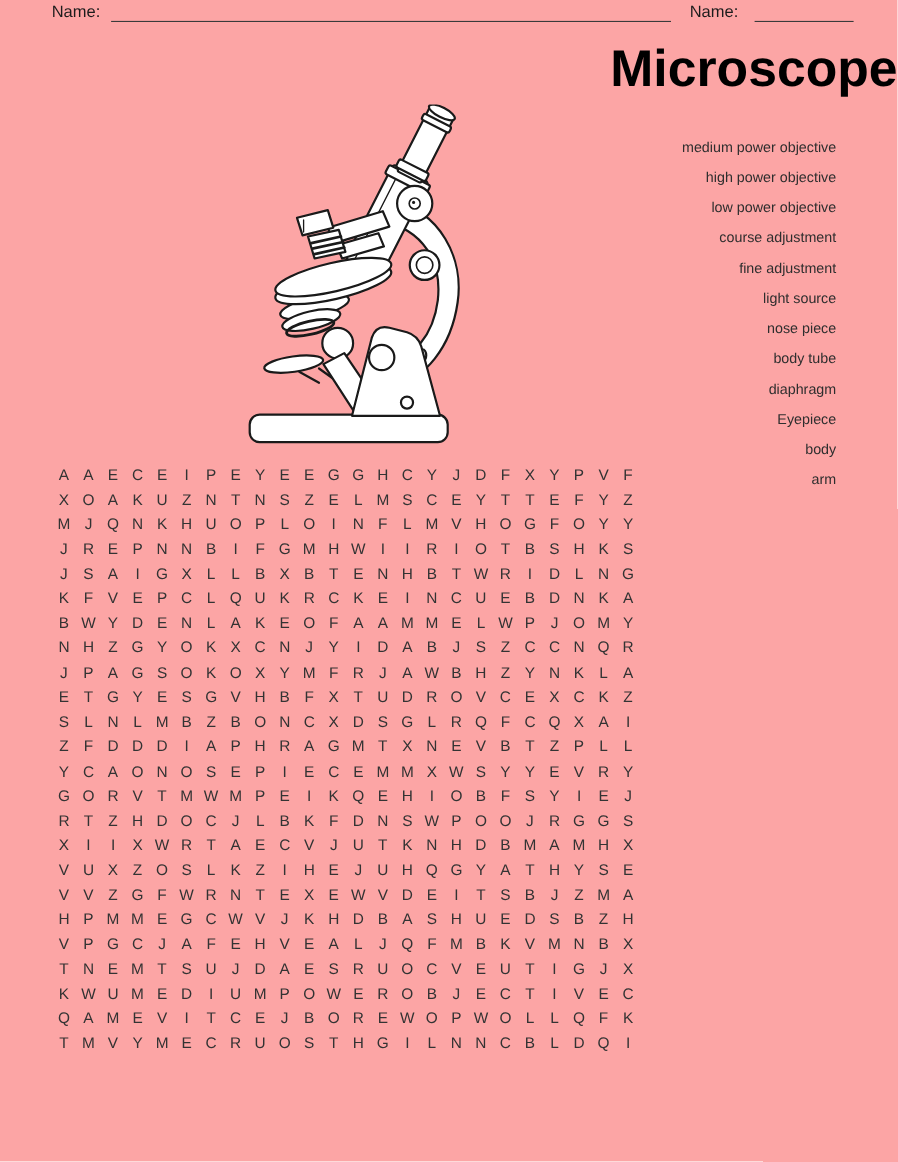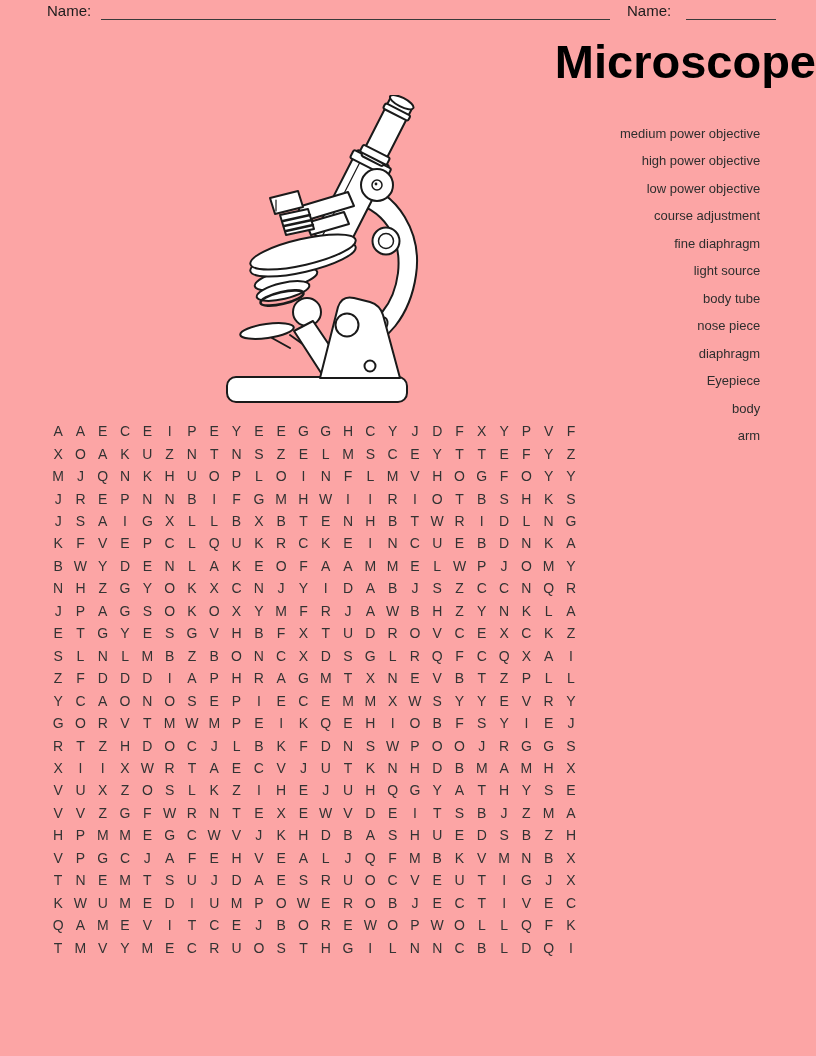--- a/index.html
+++ b/index.html
@@ -104,24 +104,24 @@
       <circle fill="#fff" cx="137" cy="230" r="11.5"></circle>
       <circle fill="#fff" cx="160" cy="271" r="5.5"></circle>
     </svg>
   </div>
 
   <ul class="word-list" id="word-list">
       <li>medium power objective</li>
       <li>high power objective</li>
       <li>low power objective</li>
       <li>course adjustment</li>
-      <li>fine diaphragm</li>
+      <li>fine adjustment</li>
       <li>light source</li>
+      <li>nose piece</li>
       <li>body tube</li>
-      <li>nose piece</li>
       <li>diaphragm</li>
       <li>Eyepiece</li>
       <li>body</li>
       <li>arm</li>
     </ul>
 
   <div class="grid" id="grid">
       <div class="cell">A</div>
       <div class="cell">A</div>
       <div class="cell">E</div>

